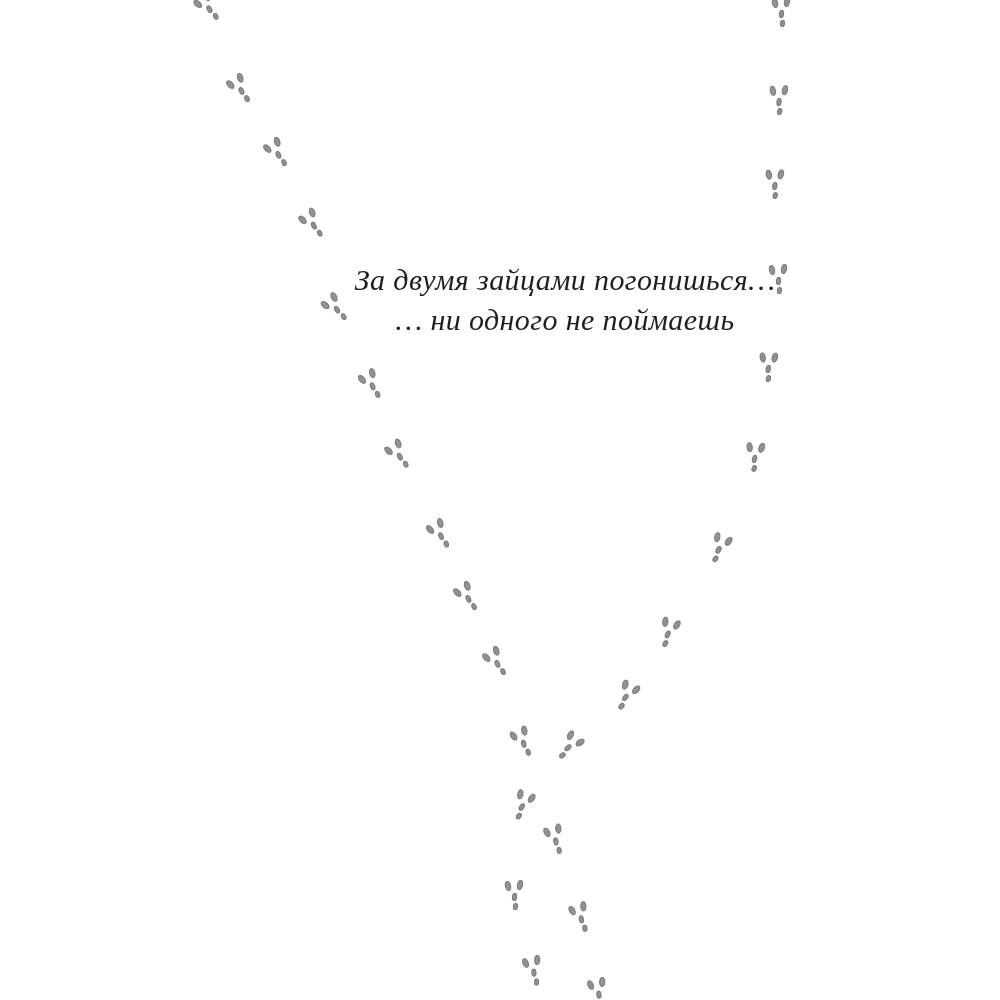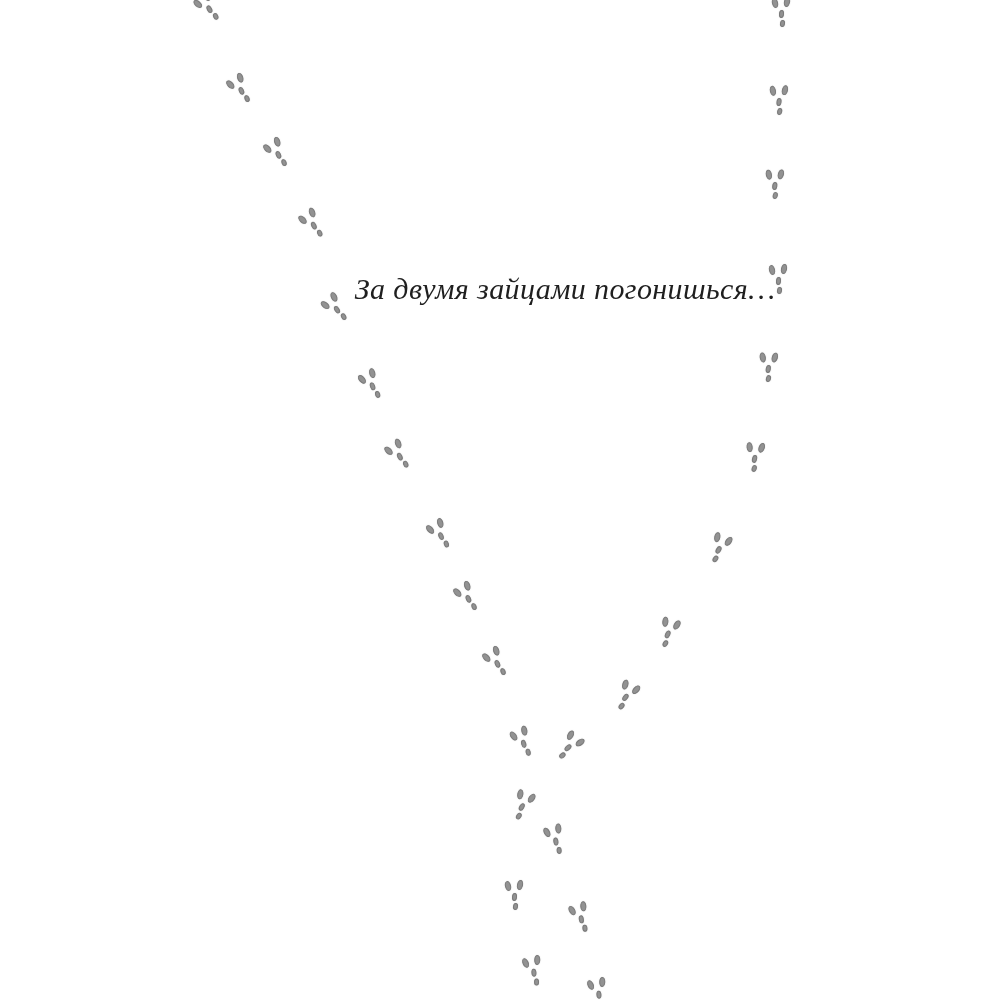--- a/index.html
+++ b/index.html
@@ -36,21 +36,21 @@
     border: 1px solid var(--print-edge, #7a7a7a);
     box-shadow: 0 0 1px rgba(120,120,120,0.5);
   }
   .big-l { width: 4px; height: 8px; left: -9px;  top: 0px;  transform: rotate(-14deg); }
   .big-r { width: 4px; height: 8px; left: 3px;   top: -1px; transform: rotate(12deg); }
   .sm-1  { width: 3px; height: 6px; left: -2px;  top: 12px; transform: rotate(6deg); }
   .sm-2  { width: 3px; height: 5px; left: -1px;  top: 22px; transform: rotate(10deg); }
   .quote {
     position: absolute;
     left: 340px;
-    top: 269px;
+    top: 260px;
     width: 450px;
     text-align: center;
     font-style: italic;
     font-size: 30px;
     line-height: 40px;
     letter-spacing: 0.4px;
     color: var(--quote-color, #1f1f1f);
     white-space: nowrap;
   }
 </style>
@@ -216,14 +216,15 @@
       </div>
       <div class="track-group" style="left: 531px; top: 957px; transform: rotate(-10deg);">
         <div class="print big-l"></div>
         <div class="print big-r"></div>
         <div class="print sm-1"></div>
         <div class="print sm-2"></div>
       </div>
     </div>
   <div class="quote">
     <div class="quote-line">За двумя зайцами погонишься…</div>
+    <div class="quote-line">… ни одного не поймаешь</div>
   </div>
 </div>
 
 </body></html>

